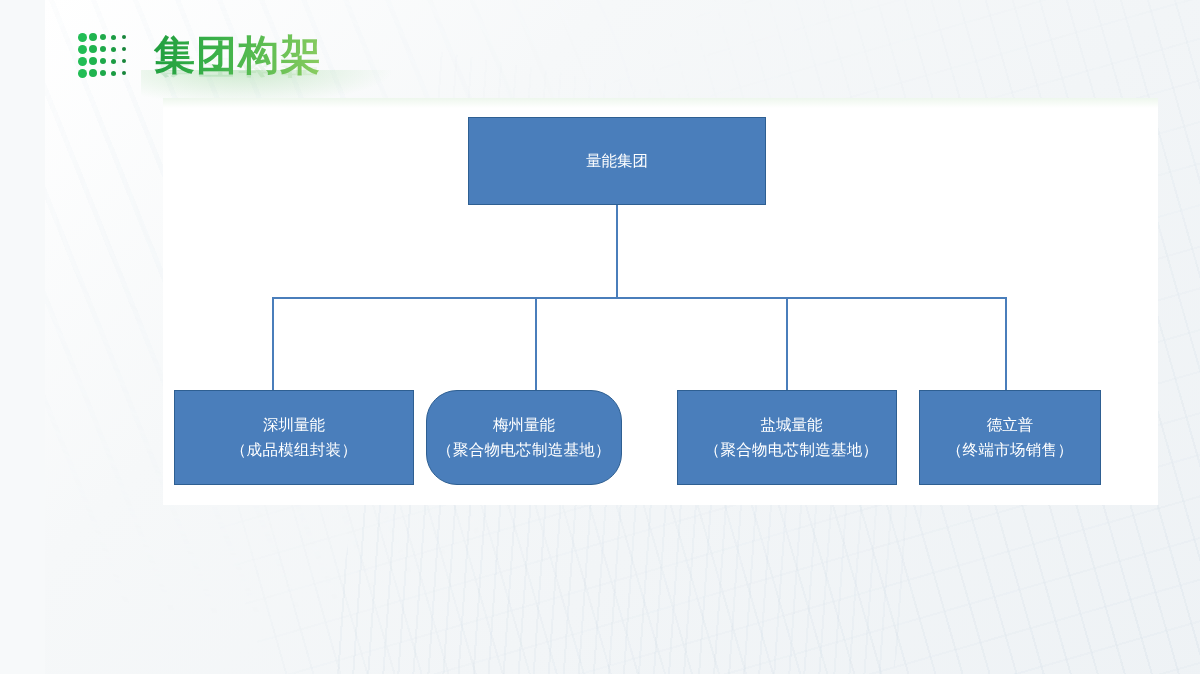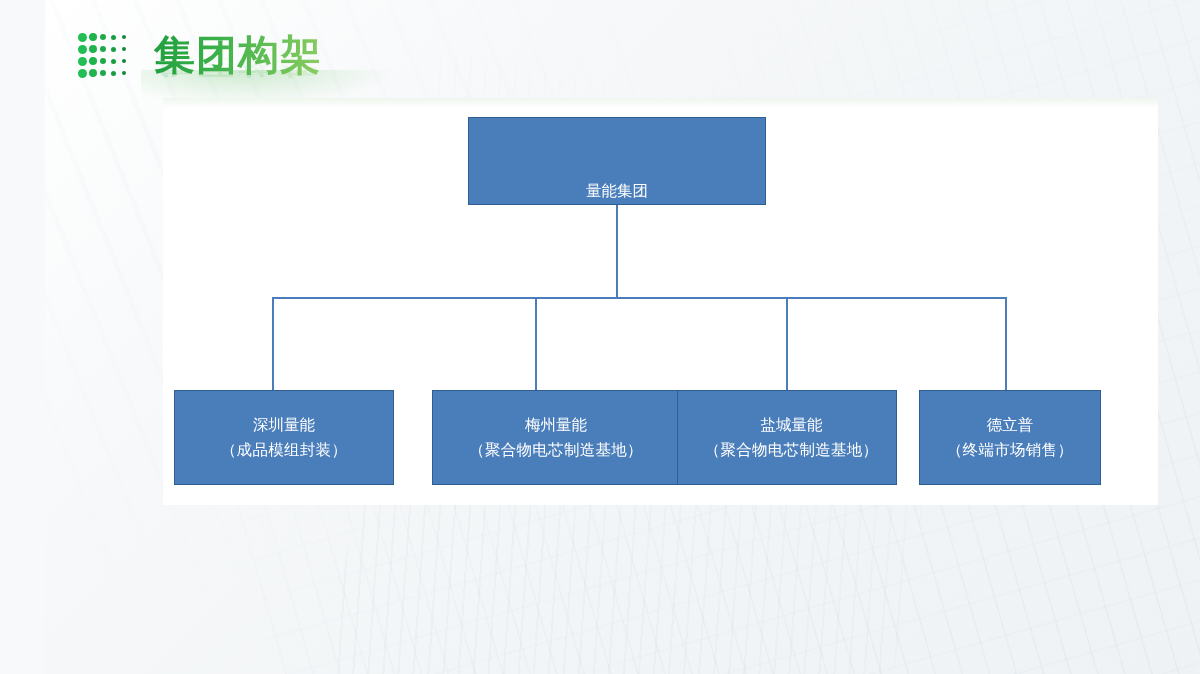--- a/index.html
+++ b/index.html
@@ -208,26 +208,25 @@
     text-align: center;
     white-space: nowrap;
   }
   .node .line2 { letter-spacing: .3px; }
 
   .node-root {
     left: 305px;
     top: 19px;
     width: 298px;
     height: 88px;
-    justify-content: flex-end;
   }
 
   .node-child { top: 292px; height: 95px; }
-  .node-child-0 { left: 11px;  width: 220px; }
-  .node-child-1 { left: 269px; width: 248px; }
+  .node-child-0 { left: 11px;  width: 240px; }
+  .node-child-1 { left: 263px; width: 196px; border-radius: 31px; }
   .node-child-2 { left: 514px; width: 220px; padding-left: 9px; }
   .node-child-3 { left: 756px; width: 182px; }
 
   
   .conn {
     position: absolute;
     background: #4a7ebb;
   }
   .conn-v-root { left: 453px; top: 107px; width: 2px; height: 93px; }
   .conn-h      { left: 109px; top: 199px; width: 735px; height: 2px; }

